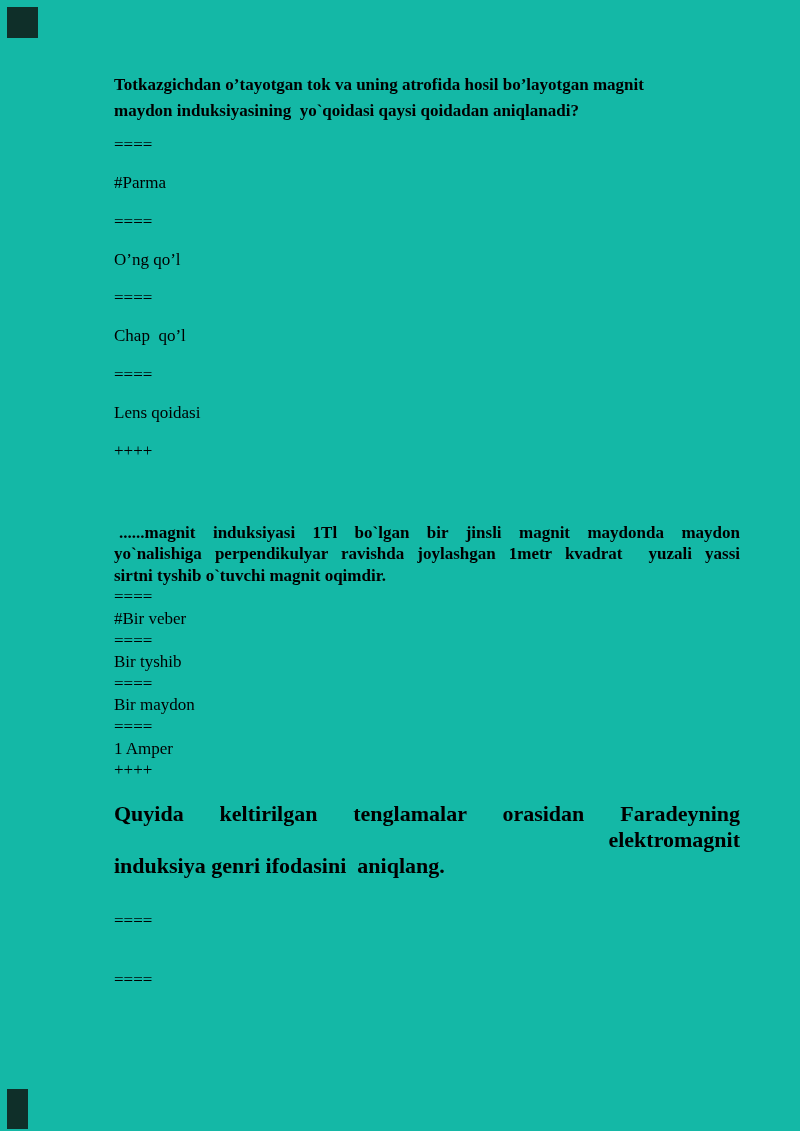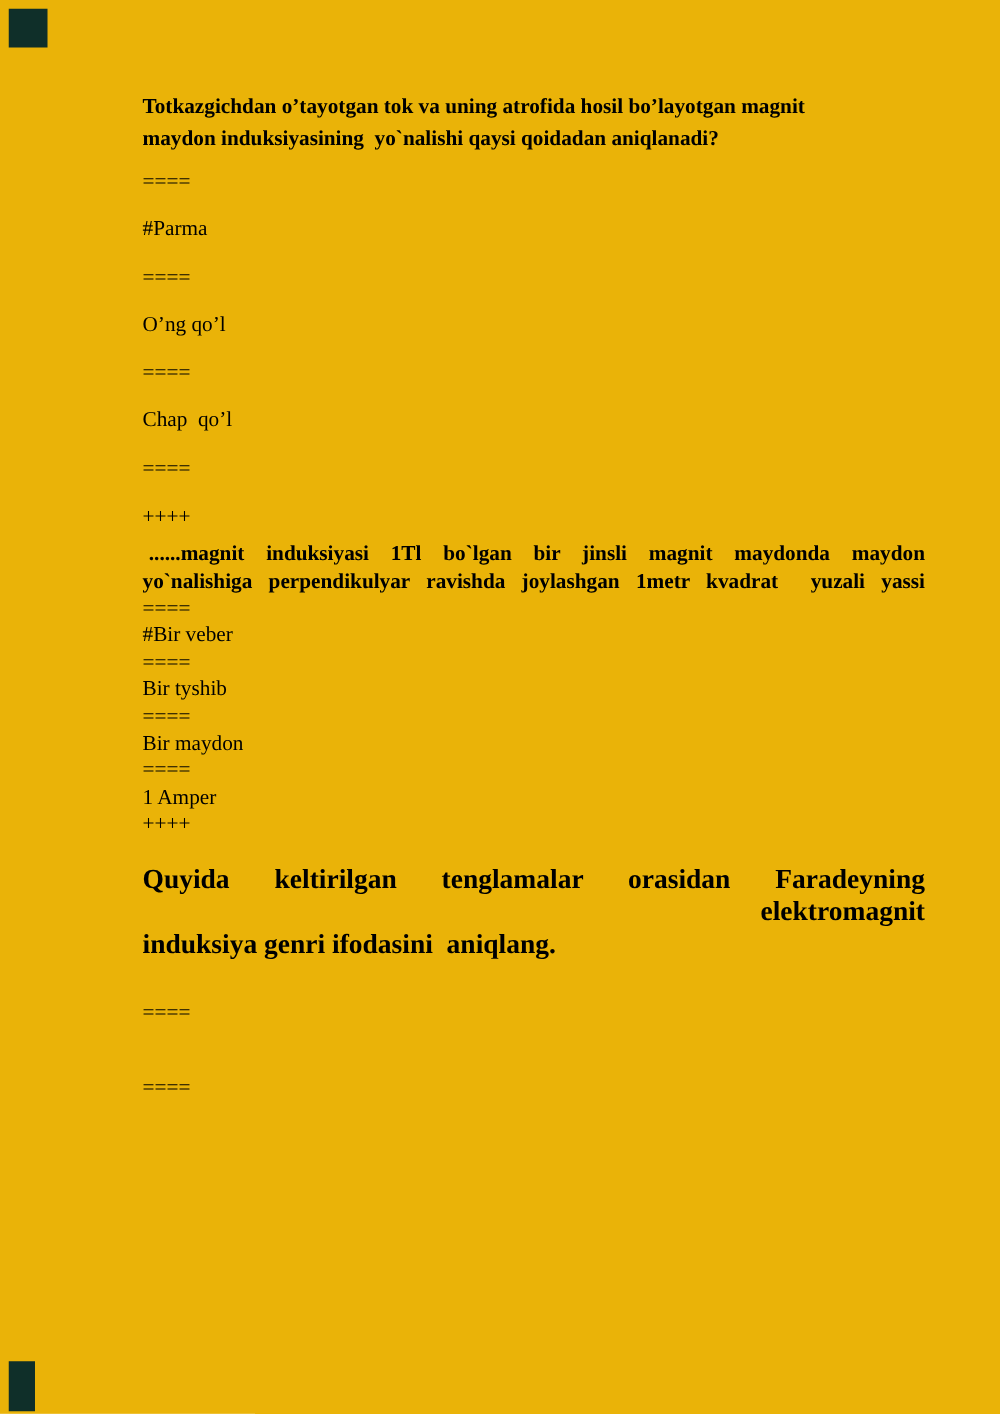--- a/index.html
+++ b/index.html
@@ -1,74 +1,76 @@
 <!DOCTYPE html>
 <html><head>
 <meta charset="utf-8">
 <style>
   html, body { margin: 0; padding: 0; }
   .page {
     position: relative;
     width: 800px;
     height: 1131px;
-    background: #eab308;
+    background: #14b8a6;
     overflow: hidden;
     font-family: "Liberation Serif", "DejaVu Serif", serif;
     color: #000000;
   }
   .content {
     position: absolute;
     left: 114px;
     top: 0;
     width: 626px;
   }
   .bold { font-weight: 700; }
   .pre  { white-space: pre-wrap; }
   .jfull { text-align: justify; text-align-last: justify; }
   .ind  { text-indent: 5px; }
 
   .q1-title { margin-top: 72px; font-size: 17px; line-height: 26px; }
   .q1-list  { margin-top: 2px;  font-size: 17px; line-height: 38.3px; }
-  .q2-title { font-size: 17px; line-height: 21.6px; }
+  .q2-title { margin-top: 51px; font-size: 17px; line-height: 21.6px; }
   .q2-list  { margin-top: 0;    font-size: 17px; line-height: 21.6px; }
   .q3-title { margin-top: 20px; font-size: 22px; line-height: 26px; }
   .q3-list  { margin-top: 12px; font-size: 17px; line-height: 59.6px; }
 
   .mark { position: absolute; }
   .mark-top-left    { left: 7px; top: 7px;    width: 31px; height: 31px; }
   .mark-bottom-left { left: 7px; top: 1089px; width: 21px; height: 40px; }
 </style>
 </head>
 <body>
 
 <div class="page">
 
   <div class="mark mark-top-left" style="background-color: rgb(15, 47, 41);"></div>
   <div class="mark mark-bottom-left" style="background-color: rgb(15, 47, 41);"></div>
 
   <div class="content">
 
     <div class="q1-title bold">
       <div class="pre">Totkazgichdan o’tayotgan tok va uning atrofida hosil bo’layotgan magnit</div>
-      <div class="pre">maydon induksiyasining  yo`nalishi qaysi qoidadan aniqlanadi?</div>
+      <div class="pre">maydon induksiyasining  yo`qoidasi qaysi qoidadan aniqlanadi?</div>
     </div>
     <div class="q1-list">
       <div class="pre">====</div>
       <div class="pre">#Parma</div>
       <div class="pre">====</div>
       <div class="pre">O’ng qo’l</div>
       <div class="pre">====</div>
       <div class="pre">Chap  qo’l</div>
       <div class="pre">====</div>
+      <div class="pre">Lens qoidasi</div>
       <div class="pre">++++</div>
     </div>
 
     <div class="q2-title bold">
       <div class="jfull ind">......magnit induksiyasi 1Tl bo`lgan bir jinsli magnit maydonda maydon</div>
       <div class="jfull">yo`nalishiga perpendikulyar ravishda joylashgan 1metr kvadrat &nbsp;yuzali yassi</div>
+      <div class="pre">sirtni tyshib o`tuvchi magnit oqimdir.</div>
     </div>
     <div class="q2-list">
       <div class="pre">====</div>
       <div class="pre">#Bir veber</div>
       <div class="pre">====</div>
       <div class="pre">Bir tyshib</div>
       <div class="pre">====</div>
       <div class="pre">Bir maydon</div>
       <div class="pre">====</div>
       <div class="pre">1 Amper</div>

